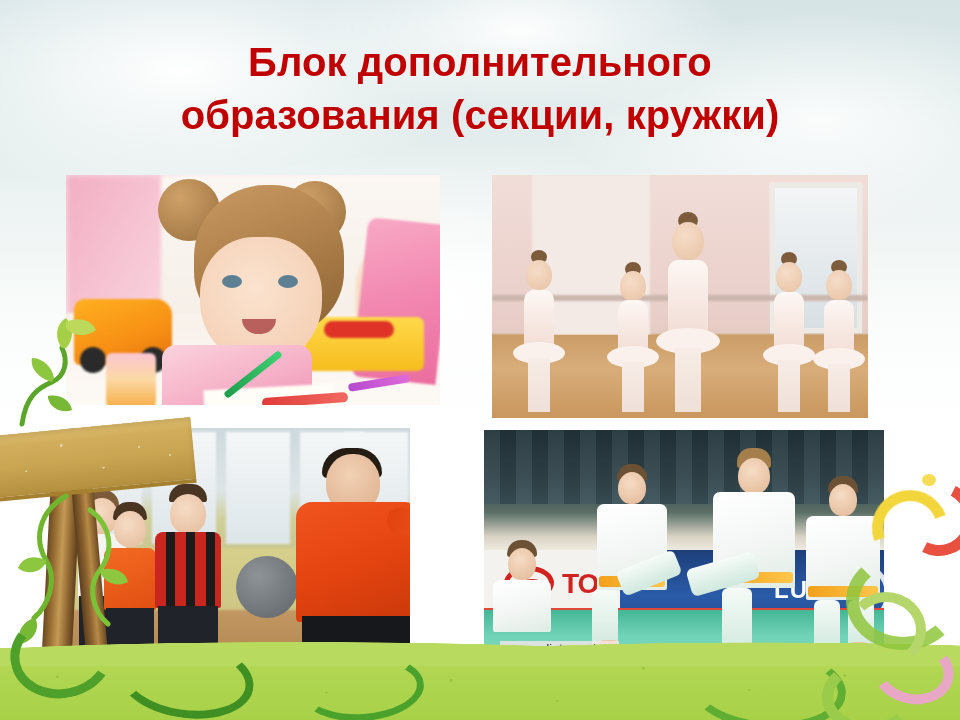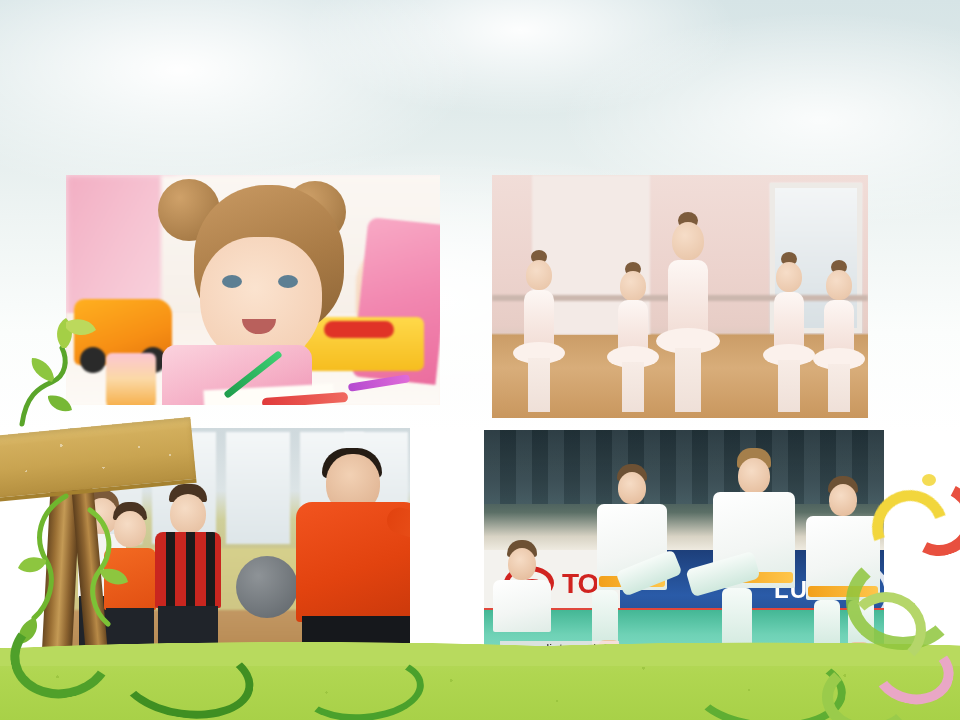--- a/index.html
+++ b/index.html
@@ -198,20 +198,22 @@
   .lvine1{position:absolute;left:10px;top:610px;width:86px;height:70px;border:9px solid #4fa02a;border-radius:50%;border-top-color:transparent;border-right-color:transparent;transform:rotate(-12deg);}
   .lvine2{position:absolute;left:118px;top:640px;width:120px;height:62px;border:8px solid #3f8f22;border-radius:50%;border-top-color:transparent;border-left-color:transparent;transform:rotate(8deg);}
   .lvine3{position:absolute;left:300px;top:655px;width:110px;height:52px;border:7px solid #4aa12c;border-radius:50%;border-bottom-color:transparent;border-right-color:transparent;transform:rotate(176deg);}
   .lvine4{position:absolute;left:690px;top:648px;width:140px;height:66px;border:8px solid #5fae33;border-radius:50%;border-top-color:transparent;border-left-color:transparent;transform:rotate(4deg);}
 </style>
 </head>
 <body>
 
 <div class="slide">
 
+  <div class="title">Блок дополнительного
+образования (секции, кружки)</div>
 
   <div class="photo ph-kid">
     <div class="ph-inner">
       <div class="p1-bg"></div>
       <div class="p1-curtain"></div>
       <div class="p1-wall"></div>
       <div class="p1-floor"></div>
       <div class="p1-doll"></div>
       <div class="p1-pinkbox"></div>
       <div class="p1-car"></div>

